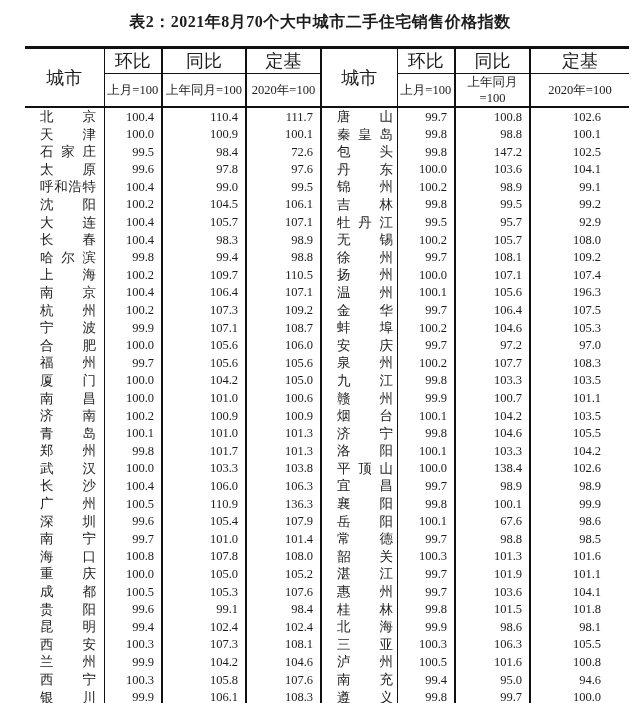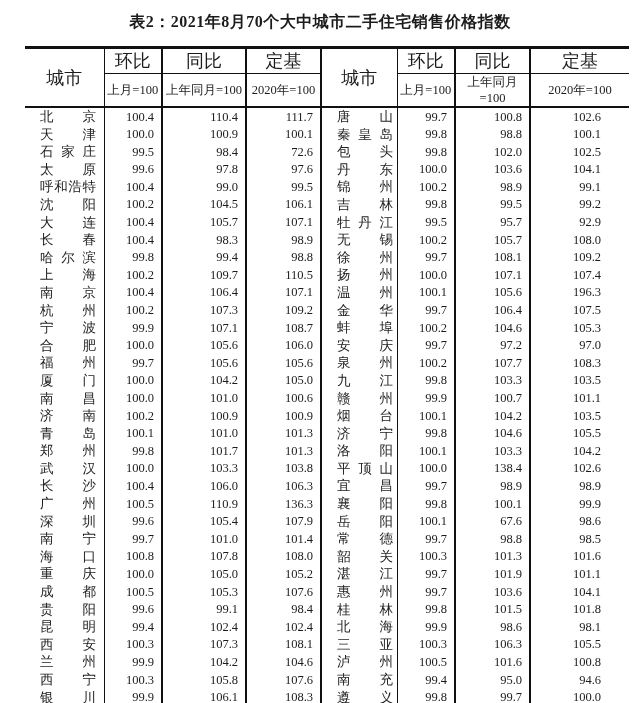--- a/index.html
+++ b/index.html
@@ -126,21 +126,21 @@
           <td class="num-cell bd2">98.8</td>
           <td class="num-cell last">100.1</td>
         </tr>
         <tr>
           <td class="city-cell bd1"><span class="cname">石家庄</span></td>
           <td class="num-cell bd2">99.5</td>
           <td class="num-cell bd2">98.4</td>
           <td class="num-cell bd2">72.6</td>
           <td class="city-cell bd1"><span class="cname">包头</span></td>
           <td class="num-cell bd2">99.8</td>
-          <td class="num-cell bd2">102.0</td>
+          <td class="num-cell bd2">147.2</td>
           <td class="num-cell last">102.5</td>
         </tr>
         <tr>
           <td class="city-cell bd1"><span class="cname">太原</span></td>
           <td class="num-cell bd2">99.6</td>
           <td class="num-cell bd2">97.8</td>
           <td class="num-cell bd2">97.6</td>
           <td class="city-cell bd1"><span class="cname">丹东</span></td>
           <td class="num-cell bd2">100.0</td>
           <td class="num-cell bd2">103.6</td>

